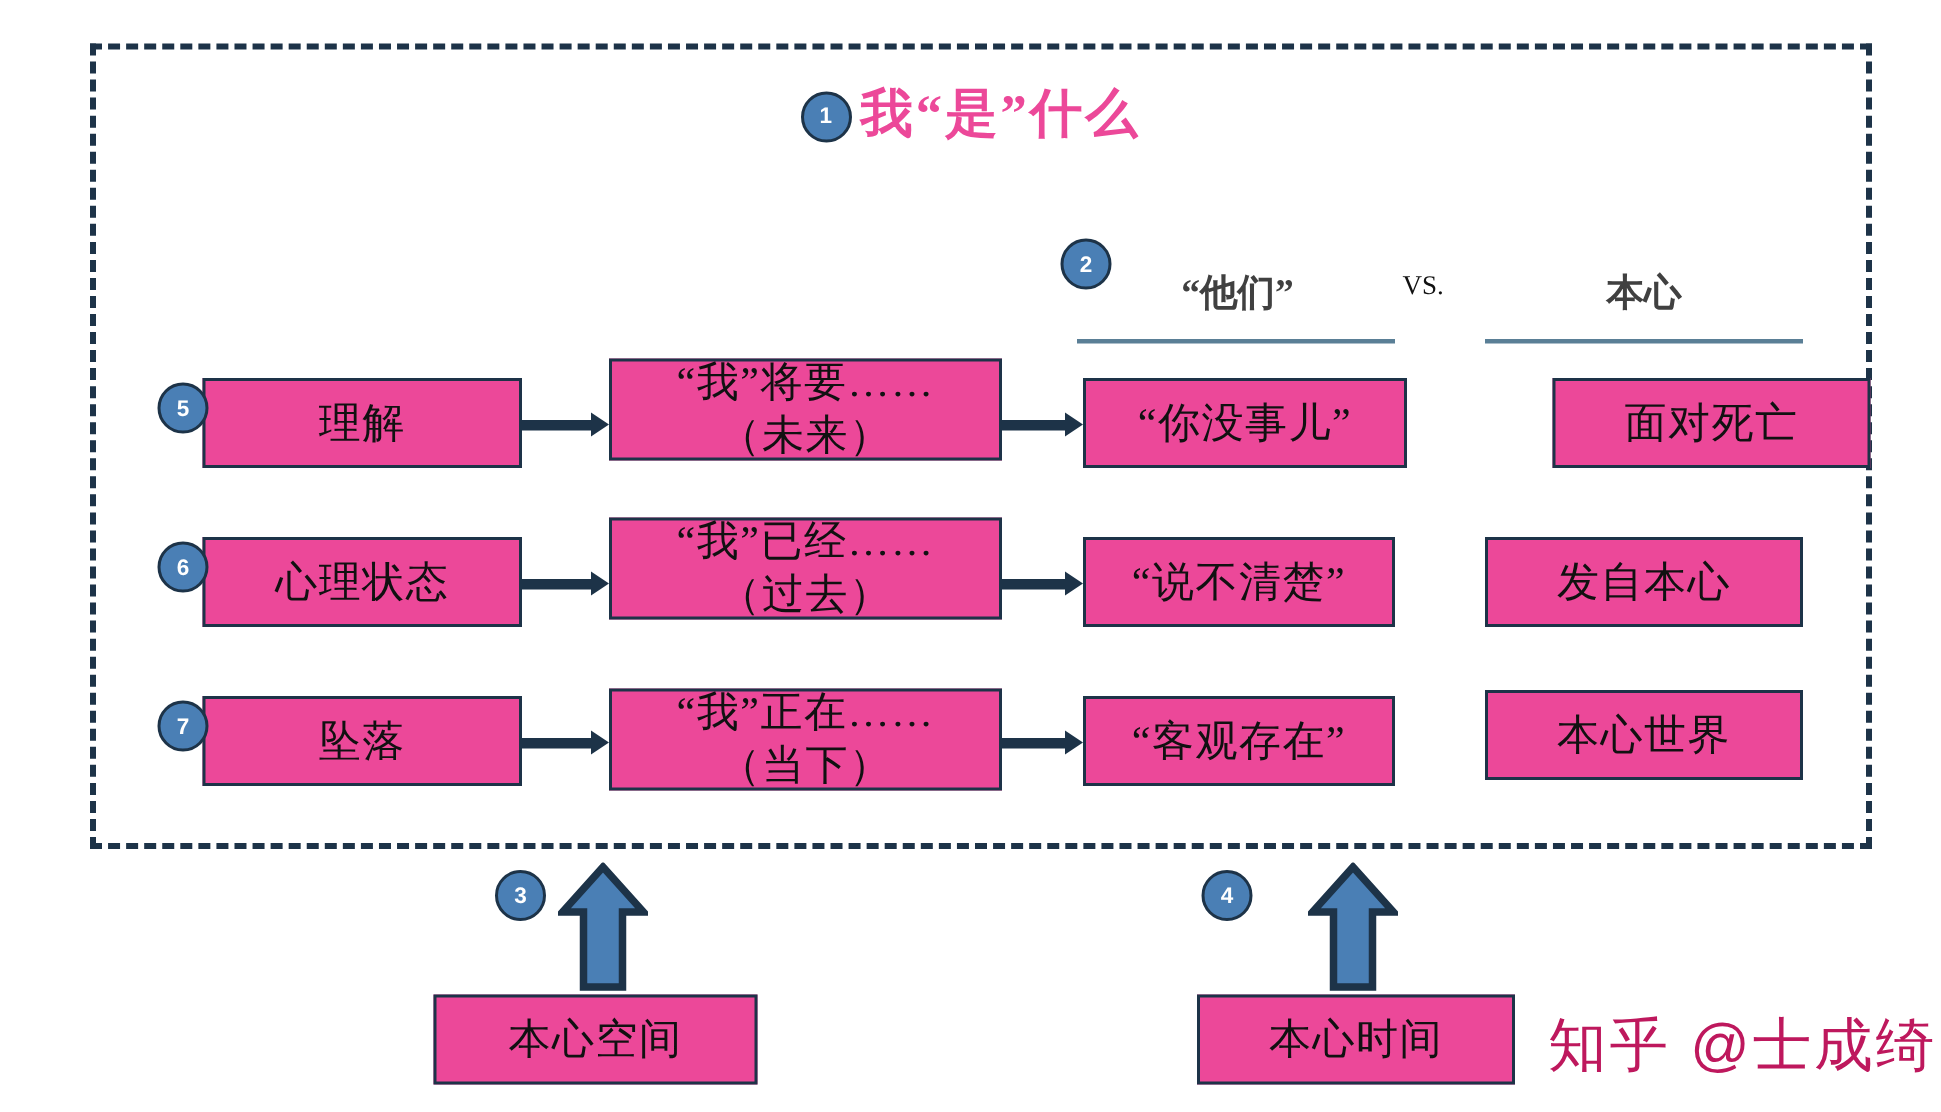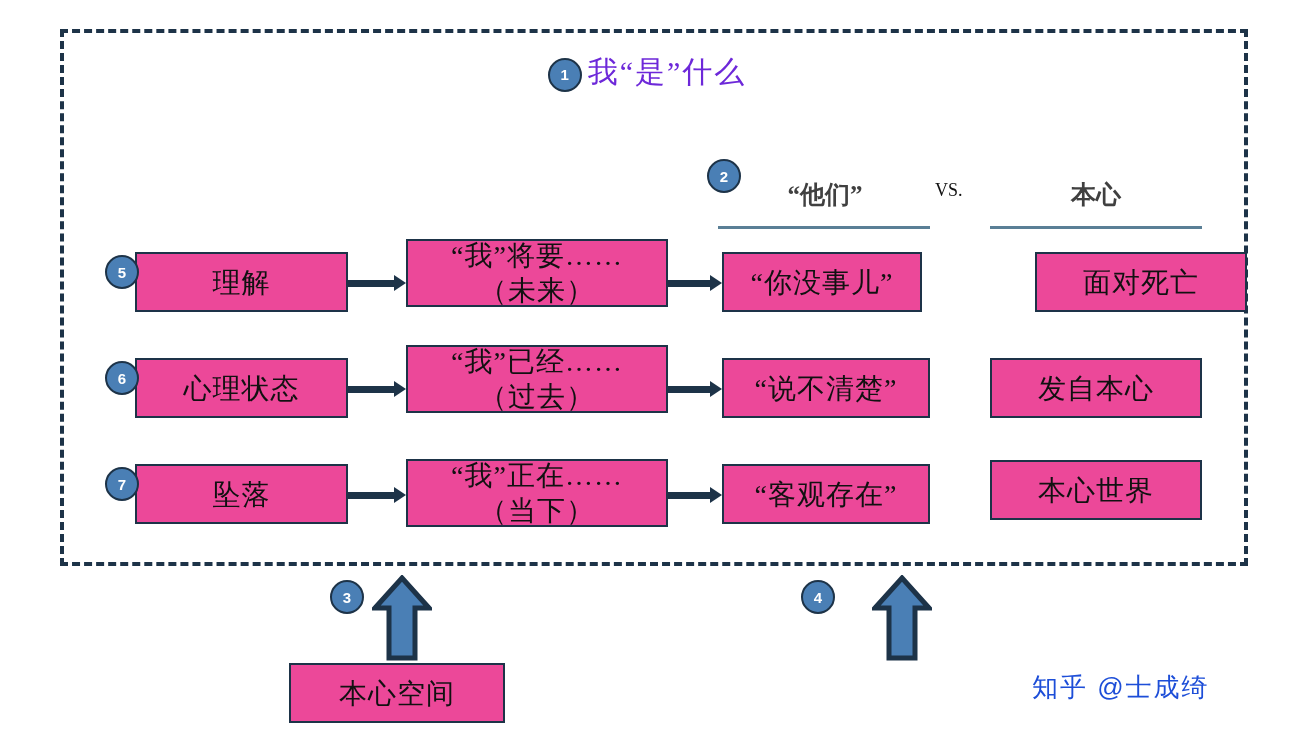--- a/index.html
+++ b/index.html
@@ -33,24 +33,24 @@
   .title-row {
     position: absolute;
     left: 0;
     top: 52px;
     width: 1294px;
     display: flex;
     align-items: center;
     justify-content: center;
   }
   .title-text {
-    font-size: 30px;
-    color: #6d28d9;
+    font-size: 35px;
+    color: #ec4899;
     letter-spacing: 2px;
-    font-weight: 400;
+    font-weight: 700;
     white-space: nowrap;
   }
 
   
   .badge {
     position: absolute;
     width: 34px;
     height: 34px;
     border-radius: 50%;
     background: #4a7fb5;
@@ -138,22 +138,22 @@
 
   
   .up-arrow {
     position: absolute;
     z-index: 5;
   }
 
   
   .watermark {
     position: absolute;
-    color: #1d4ed8;
-    font-size: 26px;
+    color: #be185d;
+    font-size: 39px;
     letter-spacing: 2px;
     font-family: "Liberation Sans", sans-serif;
     white-space: nowrap;
     user-select: none;
   }
 </style>
 </head>
 <body>
 
 <div id="canvas">
@@ -183,21 +183,21 @@
     <div class="head" style="left:46px;"></div>
   </div>
   <div class="box" style="left:406px; top:239px; width:262px; height:68px; flex-direction:column;">
     <span class="two-line">“我”将要……</span>
     <span class="two-line">（未来）</span>
   </div>
   <div class="h-arrow" style="left:668px; top:278px; width:54px;">
     <div class="shaft" style="width:42px;"></div>
     <div class="head" style="left:42px;"></div>
   </div>
-  <div class="box" style="left:722px; top:252px; width:200px; height:60px;">
+  <div class="box" style="left:722px; top:252px; width:216px; height:60px;">
     <span>“你没事儿”</span>
   </div>
   <div class="box" style="left:990px; top:252px; width:212px; height:60px;margin-left:45px;">
     <span>面对死亡</span>
   </div>
 
   <div class="badge" style="left:105px; top:361px;">6</div>
   <div class="box" style="left:135px; top:358px; width:213px; height:60px;">
     <span>心理状态</span>
   </div>
@@ -252,16 +252,19 @@
   <div class="box" style="left:289px; top:663px; width:216px; height:60px;">
     <span>本心空间</span>
   </div>
 
   <div class="badge" style="left:801px; top:580px;">4</div>
   <div class="up-arrow" style="left:872px; top:575px;">
     <svg width="60" height="86" viewBox="0 0 60 86">
       <polygon points="30,3 57,33 43,33 43,83 17,83 17,33 3,33" fill="#4a7fb5" stroke="#1d3348" stroke-width="5" stroke-linejoin="miter"></polygon>
     </svg>
   </div>
+  <div class="box" style="left:798px; top:663px; width:212px; height:60px;">
+    <span>本心时间</span>
+  </div>
 
   <div class="watermark" style="left:1032px; top:670px;">知乎 @士成绮</div>
 
 </div>
 
 </body></html>

